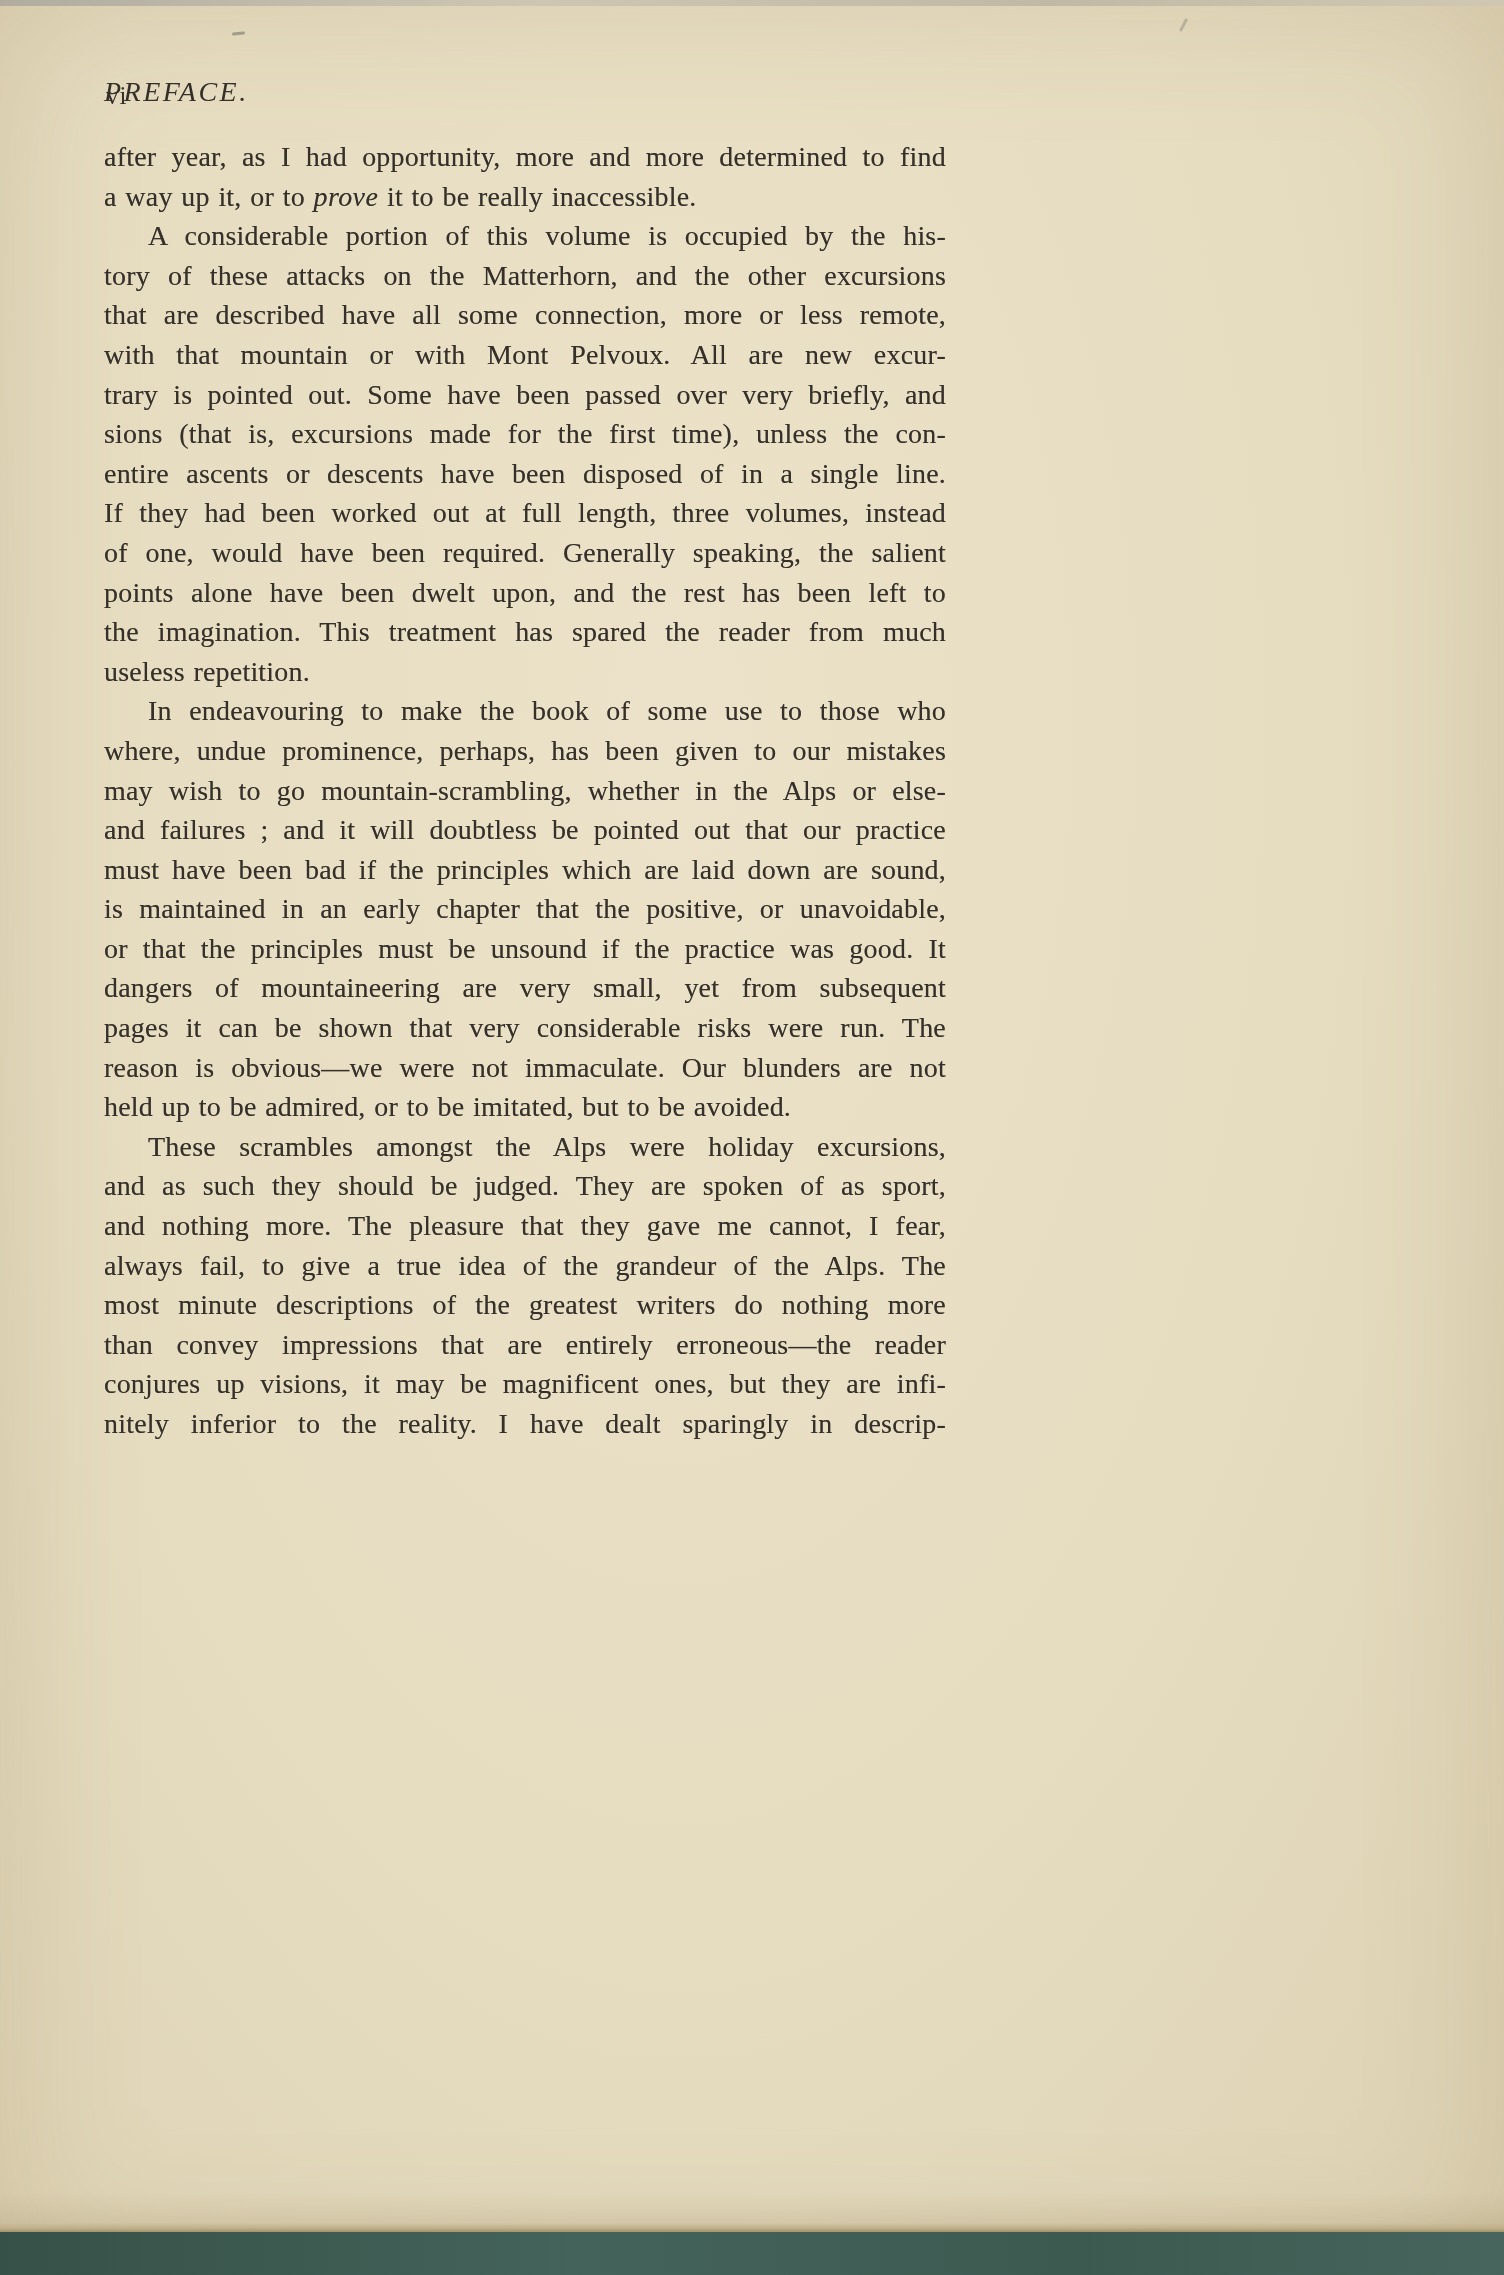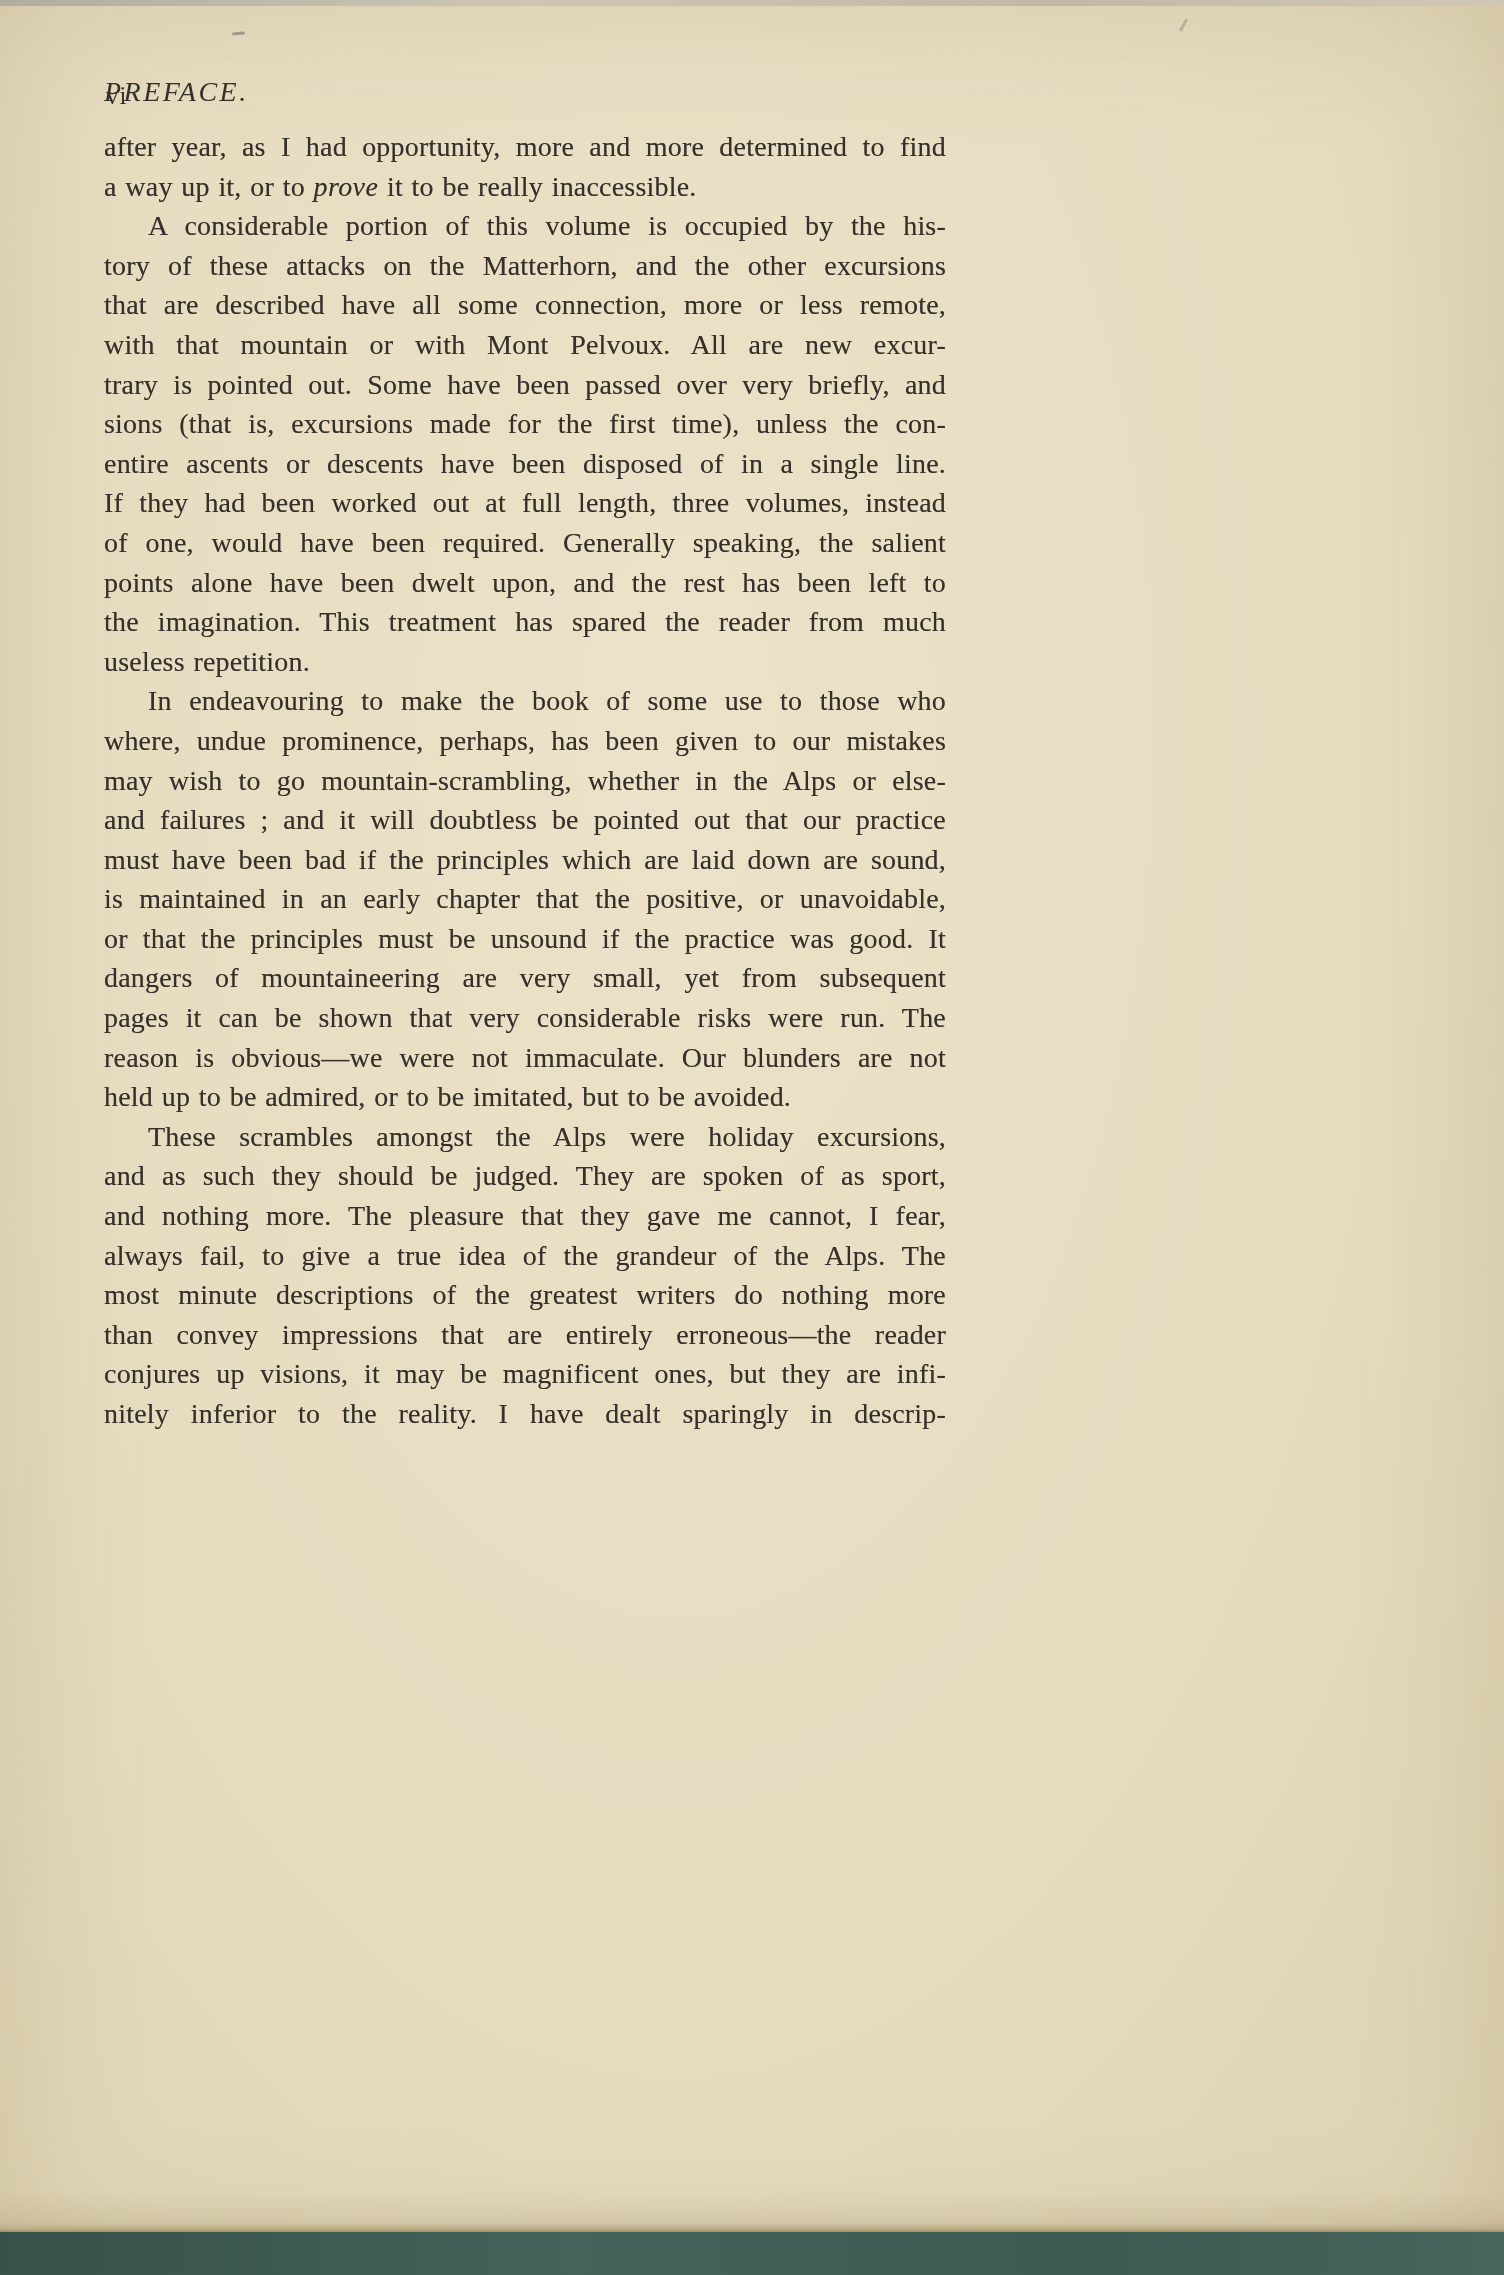--- a/index.html
+++ b/index.html
@@ -65,21 +65,21 @@
     display: block;
     text-align: left;
     font-style: italic;
     font-size: 28px;
     letter-spacing: 2.5px;
   }
 
   
   .body-text {
     position: absolute;
-    top: 127px;
+    top: 137px;
     left: 104px;
     width: 842px;
     font-size: 28px;
     word-spacing: 1.5px;
     letter-spacing: 0.2px;
   }
   .paragraph { margin: 0; }
   .text-line {
     height: 39.6px;
     line-height: 39.6px;

